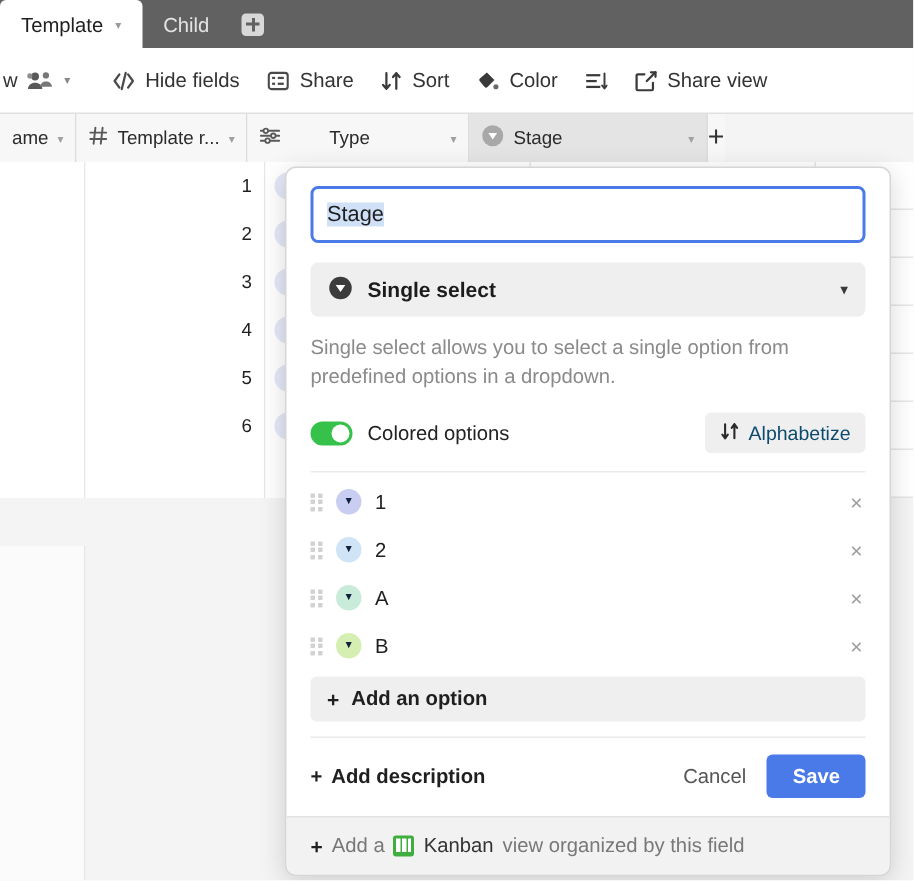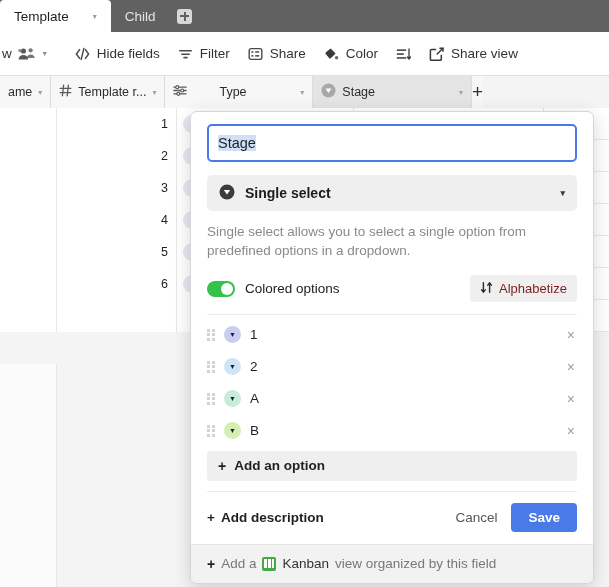--- a/index.html
+++ b/index.html
@@ -12,21 +12,21 @@
     -webkit-font-smoothing: antialiased;
   }
   #app { position: relative; width: 609px; height: 587px; overflow: hidden; background: #f7f7f7; }
 
   
   .tabbar {
     position: absolute; left: 0; top: 0; width: 609px; height: 32px;
     background: #616161; display: flex; align-items: flex-end;
   }
   .tab {
-    height: 32px; display: flex; align-items: center; gap: 22px;
+    height: 32px; display: flex; align-items: center; gap: 6px;
     padding: 0 14px; font-size: 13.5px; color: #e4e4e4; cursor: default;
     white-space: nowrap;
   }
   .tab.active { background: #ffffff; color: #1f1f1f; border-radius: 4px 4px 0 0; font-weight: 400; }
   .tab .caret { font-size: 8px; color: #9a9a9a; margin-left: 2px; }
   .tab-add {
     width: 30px; height: 32px; display: flex; align-items: center; justify-content: center;
   }
   .tab-add .sq {
     width: 15px; height: 15px; border-radius: 3px; background: #d8d8d8;
@@ -108,21 +108,21 @@
 
   .colorrow { margin-top: 14px; display: flex; align-items: center; gap: 10px; height: 28px; }
   .toggle {
     width: 28px; height: 16px; border-radius: 9px; background: #36c14a; position: relative; flex: none;
   }
   .toggle .knob { position: absolute; right: 2px; top: 2px; width: 12px; height: 12px; border-radius: 50%; background: #fff; }
   .colorrow .lbl { font-size: 13.5px; color: #222; }
   .alpha-btn {
     margin-left: auto; height: 27px; background: #efefef; border-radius: 4px;
     display: flex; align-items: center; gap: 6px; padding: 0 10px;
-    font-size: 13px; color: #7f1d1d;
+    font-size: 13px; color: #0c4a6e;
   }
 
   .opts { margin-top: 11px; border-top: 1px solid #eaeaea; padding-top: 4px; }
   .opt { display: flex; align-items: center; height: 32px; gap: 9px; }
   .drag { width: 8px; height: 12px; flex: none; display: grid; grid-template-columns: 3px 3px; grid-template-rows: repeat(3, 3px); gap: 1.5px 2px; }
   .drag i { background: #d2d2d2; border-radius: 0.5px; display: block; width: 3px; height: 3px; }
   .dot { width: 17px; height: 17px; border-radius: 50%; flex: none; display: flex; align-items: center; justify-content: center; }
   .dot span { font-size: 7px; color: #10213f; line-height: 1; }
   .opt .oname { font-size: 13.5px; color: #1f1f1f; }
   .opt .x { margin-left: auto; font-size: 14px; color: #9d9d9d; padding-right: 2px; }
@@ -198,44 +198,43 @@
       <span>
         <svg width="15" height="14" viewBox="0 0 15 14">
           <path d="M4.6 2.6L1.4 7l3.2 4.4" stroke="#4a4a4a" stroke-width="1.5" fill="none" stroke-linecap="round" stroke-linejoin="round"></path>
           <path d="M10.4 2.6L13.6 7l-3.2 4.4" stroke="#4a4a4a" stroke-width="1.5" fill="none" stroke-linecap="round" stroke-linejoin="round"></path>
           <path d="M8.8 1.6L6.2 12.4" stroke="#4a4a4a" stroke-width="1.5" stroke-linecap="round"></path>
         </svg>
       </span>
       <span>Hide fields</span>
     </div>
 
-    <div class="tb-item">
-      <span>
-        <svg width="15" height="14" viewBox="0 0 15 14">
-          <rect x="1" y="3" width="13" height="1.6" rx="0.8" fill="#4a4a4a"></rect>
-          <rect x="3" y="6.4" width="9" height="1.6" rx="0.8" fill="#4a4a4a"></rect>
-          <rect x="5.2" y="9.8" width="4.6" height="1.6" rx="0.8" fill="#4a4a4a"></rect>
-        </svg>
-      </span>
-      <span>Filter</span>
-    </div>
 
     <div class="tb-item">
       <span>
         <svg width="15" height="14" viewBox="0 0 15 14">
           <rect x="1.2" y="1.6" width="12.6" height="10.8" rx="1.8" stroke="#4a4a4a" stroke-width="1.4" fill="none"></rect>
           <rect x="3.4" y="4.2" width="2" height="1.5" fill="#4a4a4a"></rect>
           <rect x="7.2" y="4.2" width="4" height="1.5" fill="#4a4a4a"></rect>
           <rect x="3.4" y="8.1" width="2" height="1.5" fill="#4a4a4a"></rect>
           <rect x="7.2" y="8.1" width="4" height="1.5" fill="#4a4a4a"></rect>
         </svg>
       </span>
       <span>Share</span>
     </div>
 
+    <div class="tb-item">
+      <span>
+        <svg width="14" height="14" viewBox="0 0 14 14">
+          <path d="M3.6 1.8v10.4M3.6 12.2L1.4 9.6M3.6 12.2l2.2-2.6" stroke="#3a3a3a" stroke-width="1.5" fill="none" stroke-linecap="round" stroke-linejoin="round"></path>
+          <path d="M10.2 12.2V1.8M10.2 1.8L8 4.4M10.2 1.8l2.2 2.6" stroke="#3a3a3a" stroke-width="1.5" fill="none" stroke-linecap="round" stroke-linejoin="round"></path>
+        </svg>
+      </span>
+      <span>Sort</span>
+    </div>
 
     <div class="tb-item">
       <span>
         <svg width="15" height="14" viewBox="0 0 15 14">
           <path d="M6.6 1.4l5 5-4.6 4.6a1.3 1.3 0 01-1.9 0L1.9 7.2a1.3 1.3 0 010-1.9z" fill="#3a3a3a"></path>
           <circle cx="12.6" cy="10.8" r="1.7" fill="#6a6a6a"></circle>
         </svg>
       </span>
       <span>Color</span>
     </div>

